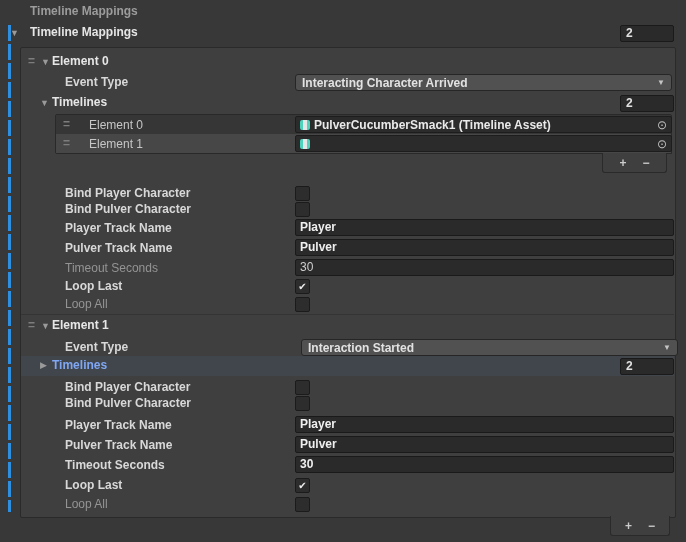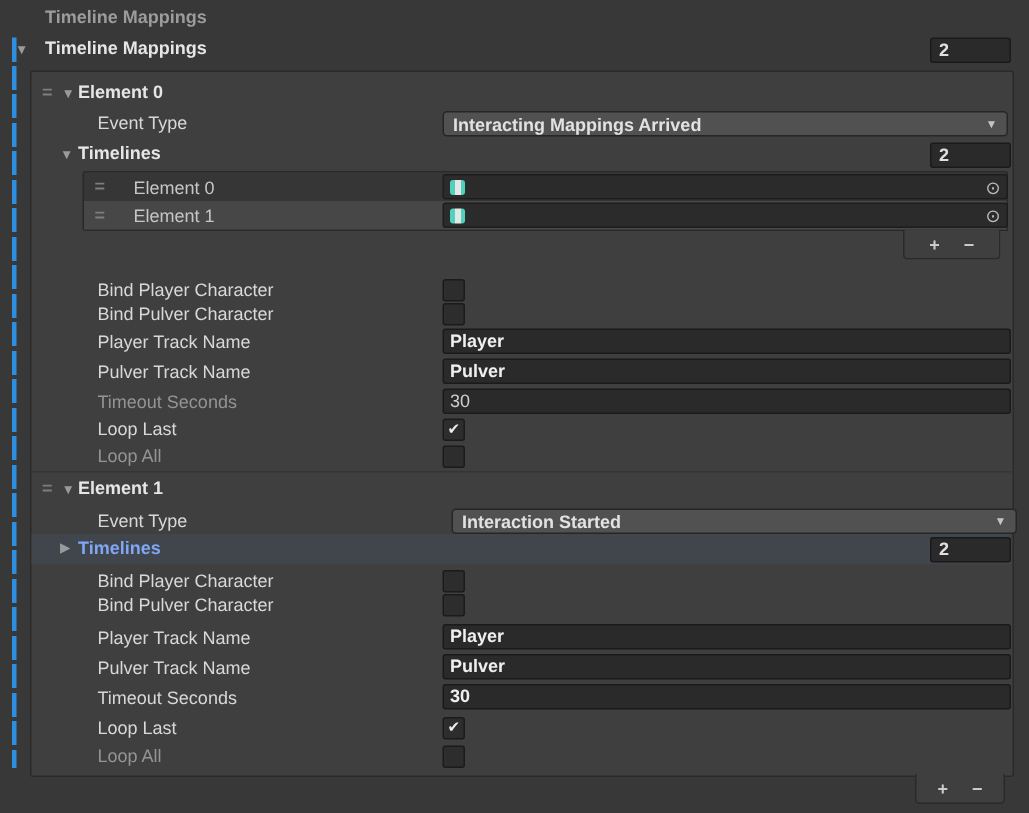--- a/index.html
+++ b/index.html
@@ -2,21 +2,21 @@
 <html><head>
 <meta charset="utf-8">
 <style>
   html,body{margin:0;padding:0;background:#2b2b2b;}
   .canvas{
     position:relative;width:686px;height:542px;background:#383838;
     font-family:"Liberation Sans",sans-serif;font-size:12px;color:#d8d8d8;
     overflow:hidden;
   }
   .abs{position:absolute;}
-  .lbl{font-weight:normal;color:#d8d8d8;white-space:nowrap;}
+  .lbl{font-weight:bold;color:#d8d8d8;white-space:nowrap;}
   .hdr{font-weight:bold;color:#e6e6e6;white-space:nowrap;}
   .dim{font-weight:normal;color:#949494;}
   .script-lbl{font-weight:bold;color:#9c9c9c;}
   .tri{color:#9a9a9a;font-size:9px;line-height:9px;}
   .tri-blue-row{color:#9a9a9a;}
   .handle{color:#7d7d7d;font-weight:bold;font-size:12px;letter-spacing:-1px;}
   .mainbox{background:#3f3f40;border:1px solid #2a2a2a;border-radius:2px;}
   .field{background:#2a2a2a;border:1px solid #1a1a1a;border-radius:2px;
          color:#efefef;font-weight:bold;padding:0 4px;line-height:15px;height:15px;box-sizing:content-box;}
   .field.regular{font-weight:normal;color:#cfcfcf;}
@@ -61,34 +61,35 @@
   <div class="abs sizefield" style="left:620px;top:25px;">2</div>
 
   <div class="abs mainbox" style="left:20px;top:47px;width:654px;height:469px;"></div>
 
   <span class="abs handle" style="left:28px;top:54px;">=</span>
   <span class="abs tri" style="left:41px;top:58px;">▼</span>
   <div class="abs hdr" style="left:52px;top:54px;">Element 0</div>
 
   <div class="abs lbl" style="left:65px;top:75px;">Event Type</div>
   <div class="abs dropdown" style="left:295px;top:74px;width:377px;">
-    <span>Interacting Mappings Arrived</span>
+    <span>Interacting Character Arrived</span>
     <span class="caret">▼</span>
   </div>
 
   <span class="abs tri" style="left:40px;top:99px;">▼</span>
   <div class="abs hdr" style="left:52px;top:95px;">Timelines</div>
   <div class="abs sizefield" style="left:620px;top:95px;">2</div>
 
   <div class="abs innerbox" style="left:55px;top:114px;width:615px;height:38px;">
     <div class="tl-row base" style="top:0;">
       <span class="abs handle" style="left:7px;top:2px;">=</span>
       <span class="abs tl-lbl" style="left:33px;top:3px;">Element 0</span>
       <div class="abs objfield" style="left:239px;top:1px;width:367px;">
         <span class="tl-asset-icon"></span>
+        <span>PulverCucumberSmack1 (Timeline Asset)</span>
         <span class="picker">⊙</span>
       </div>
     </div>
     <div class="tl-row alt" style="top:19px;">
       <span class="abs handle" style="left:7px;top:2px;">=</span>
       <span class="abs tl-lbl" style="left:33px;top:3px;">Element 1</span>
       <div class="abs objfield" style="left:239px;top:1px;width:367px;">
         <span class="tl-asset-icon"></span>
         <span class="picker">⊙</span>
       </div>

